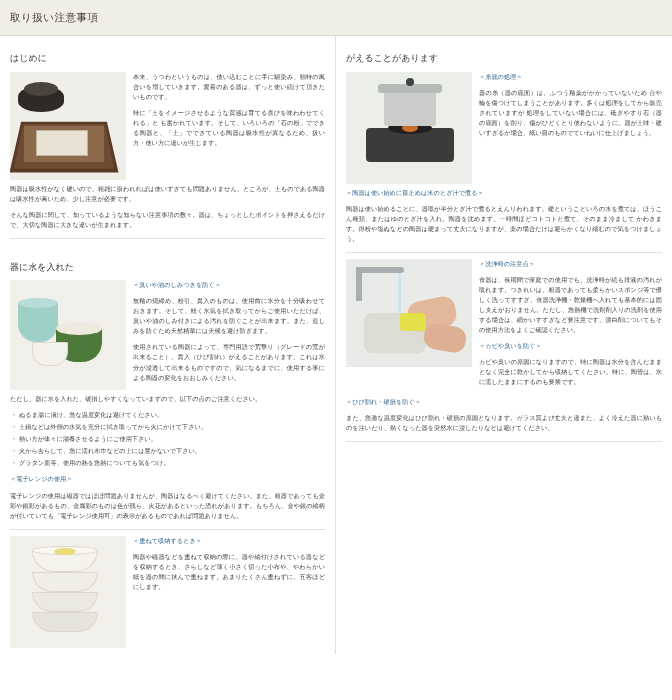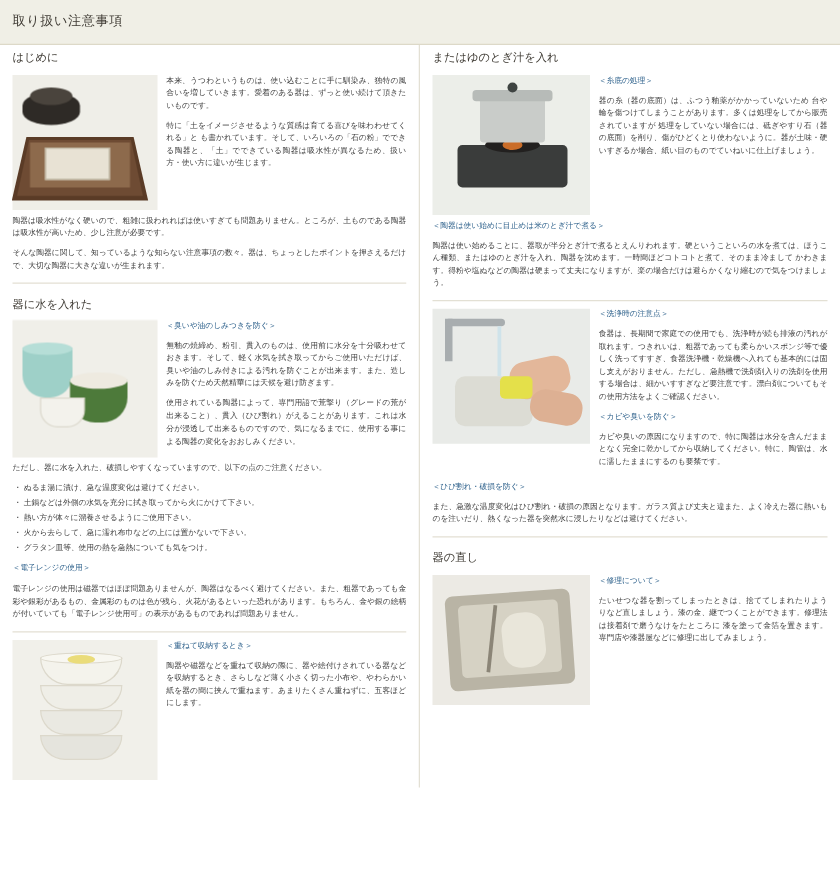--- a/index.html
+++ b/index.html
@@ -43,21 +43,21 @@
     width: 672px;
   }
   .col {
     width: 336px;
     padding: 0 10px 0 10px;
   }
   .col.left { border-right: 1px solid #e3e0d4; }
   .section-title {
     font-size: 9px;
     color: #3e3a33;
-    margin: 4px 0 6px 0;
+    margin: 16px 0 6px 0;
     font-weight: normal;
   }
   .row {
     display: flex;
     gap: 7px;
     align-items: flex-start;
   }
   .figure {
     flex: 0 0 auto;
     background: #efefe9;
@@ -230,21 +230,21 @@
             <p>陶器や磁器などを重ねて収納の際に、器や絵付けされている器などを収納するとき、さらしなど薄く小さく切った小布や、やわらかい紙を器の間に挟んで重ねます。あまりたくさん重ねずに、五客ほどにします。</p>
           </div>
         </div>
       </div>
 
     </div>
 
     <div class="col right">
 
       <div class="sec-wrap">
-        <div class="section-title">またはゆのとぎ汁を入れ</div>
+        <div class="section-title">がえることがあります</div>
         <div class="row">
           <div class="figure fig-pot">
             <div class="sh p-stove"></div>
             <div class="sh p-burner"></div>
             <div class="sh p-flame"></div>
             <div class="sh p-pot"></div>
             <div class="sh p-lid"></div>
             <div class="sh p-knob"></div>
           </div>
           <div class="body-text">
@@ -277,31 +277,16 @@
             <p>カビや臭いの原因になりますので、特に陶器は水分を含んだままとなく完全に乾かしてから収納してください。特に、陶管は、水に濡したままにするのも要禁です。</p>
           </div>
         </div>
         <div class="body-text" style="margin-top:4px;">
           <p class="blue">＜ひび割れ・破損を防ぐ＞</p>
           <p>また、急激な温度変化はひび割れ・破損の原因となります。ガラス質よび丈夫と違また、よく冷えた器に熱いものを注いだり、熱くなった器を突然水に浸したりなどは避けてください。</p>
         </div>
         <hr class="divider">
       </div>
 
-      <div class="sec-wrap">
-        <div class="section-title">器の直し</div>
-        <div class="row">
-          <div class="figure fig-plate">
-            <div class="sh r-plate"></div>
-            <div class="sh r-plate-in"></div>
-            <div class="sh r-patch"></div>
-            <div class="sh r-crack"></div>
-          </div>
-          <div class="body-text">
-            <p class="blue">＜修理について＞</p>
-            <p>たいせつな器を割ってしまったときは、捨ててしまれたりようりなど直しましょう。漆の金、継でつくことができます。修理法は接着剤で磨うなけをたところに 漆を塗って金箔を置きます。専門店や漆器屋などに修理に出してみましょう。</p>
-          </div>
-        </div>
-      </div>
 
     </div>
   </div>
 </div>
 
 </body></html>

